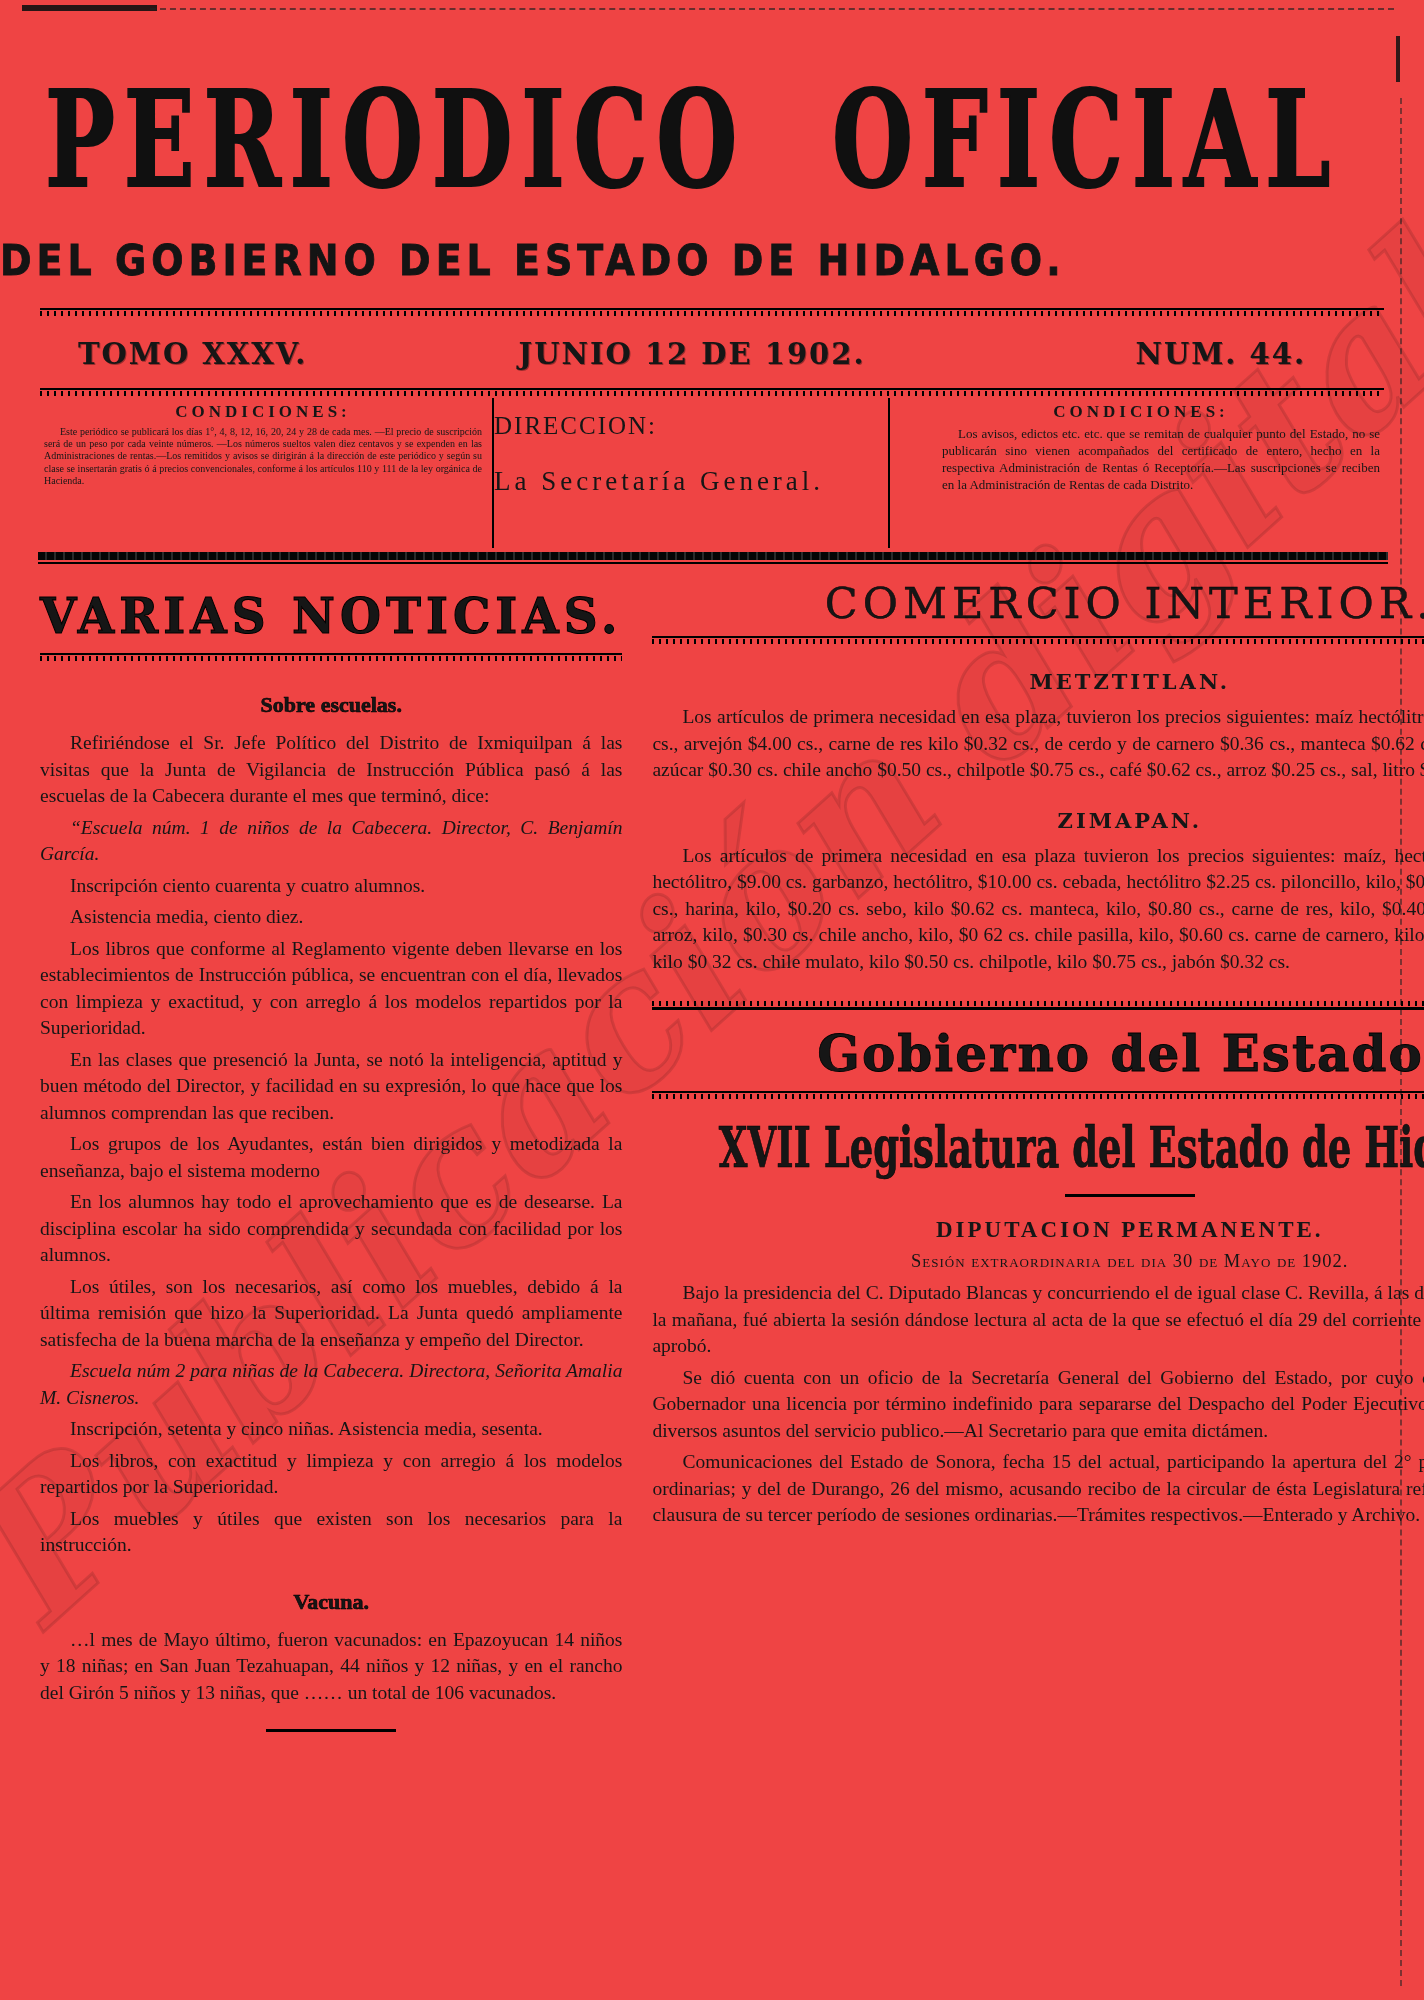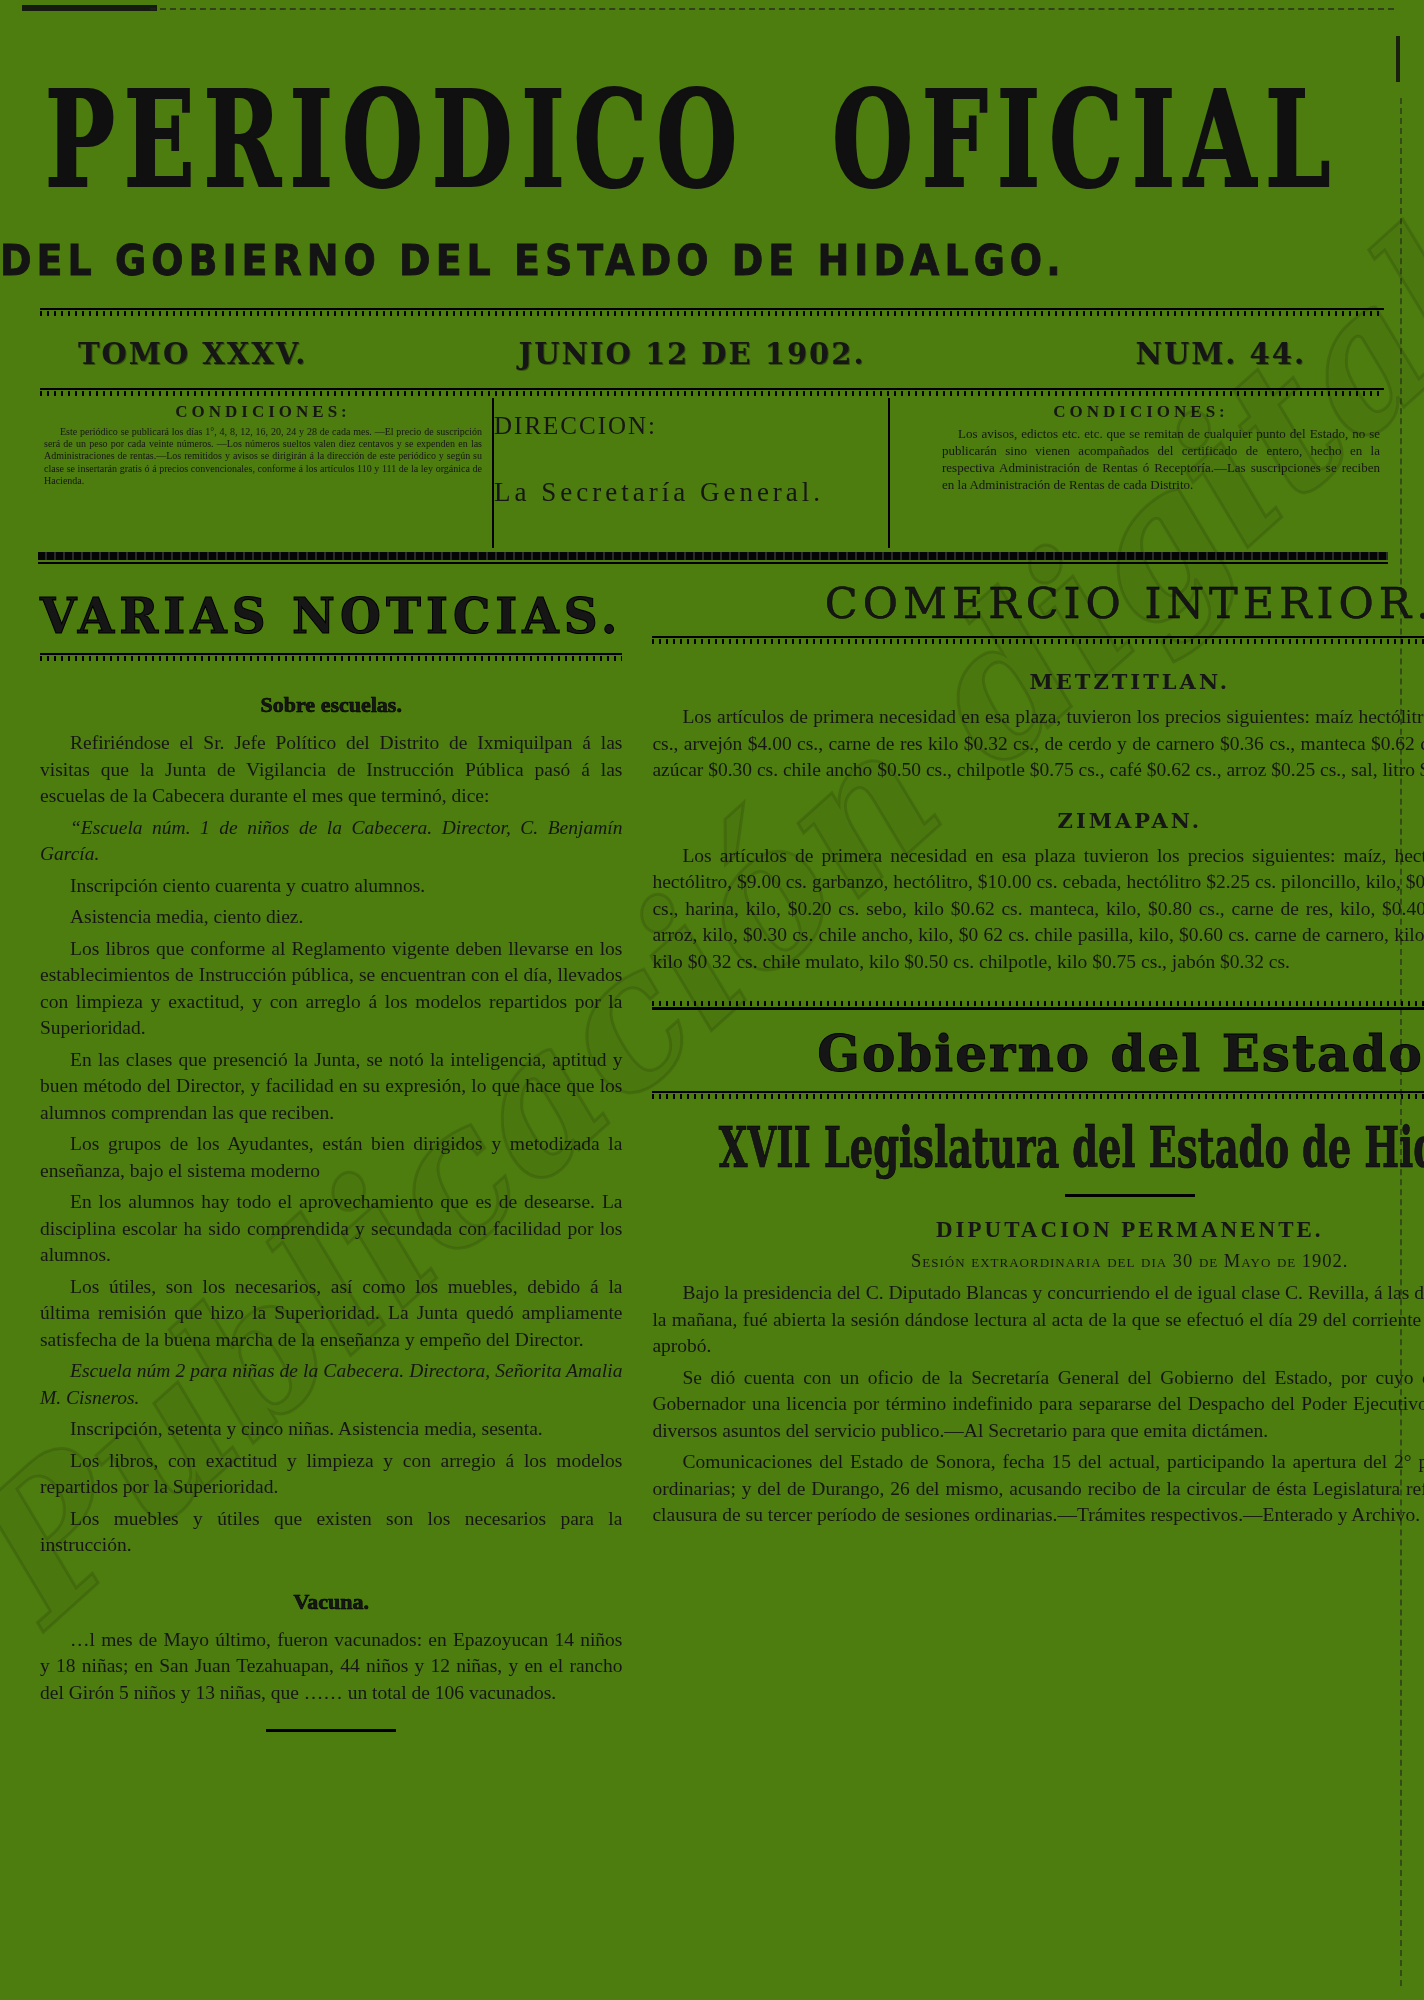--- a/index.html
+++ b/index.html
@@ -1,16 +1,16 @@
 <!DOCTYPE html>
 <html><head>
 <meta charset="utf-8">
 <style>
   html,body{margin:0;padding:0;background:#e8e8e8;}
-  .page{position:relative;width:1424px;height:2000px;background:#4d7c0f;overflow:hidden;
+  .page{position:relative;width:1424px;height:2000px;background:#ef4444;overflow:hidden;
         font-family:"Liberation Serif", serif;color:#161616;margin:0 auto;}
 
   
   .top-dash{position:absolute;top:8px;left:150px;right:30px;border-top:2px dashed #222;opacity:.65;}
   .top-dash-heavy{position:absolute;top:5px;left:22px;width:135px;height:6px;background:#111;opacity:.9;}
   .right-dash{position:absolute;right:22px;top:98px;bottom:14px;border-left:2px dashed #222;opacity:.55;}
   .right-tick{position:absolute;right:24px;top:36px;height:46px;width:4px;background:#111;opacity:.85;}
 
   
   .masthead{position:absolute;top:62px;left:0;right:40px;text-align:center;}
@@ -44,21 +44,21 @@
 
   
   .boxes{position:absolute;top:398px;left:40px;right:40px;height:150px;display:flex;}
   .hbox{box-sizing:border-box;}
   .hbox .btitle{text-align:center;font-weight:bold;letter-spacing:4px;font-size:17px;margin:2px 0 4px;}
   .hbox .btext{text-align:justify;font-size:10px;line-height:1.22;}
   .hbox .btext{text-indent:16px;}
   .box-left{width:452px;padding:2px 10px 0 4px;}
   .box-center{width:398px;border-left:2px solid #000;border-right:2px solid #000;padding-top:14px;}
   .box-center .dtitle{font-size:25px;letter-spacing:2px;}
-  .box-center .dvalue{font-size:27px;letter-spacing:4px;margin-top:37px;}
+  .box-center .dvalue{font-size:27px;letter-spacing:4px;margin-top:26px;}
   .box-right{flex:1;padding:2px 4px 0 12px;}
   .box-right .btext{font-size:13px;line-height:1.3;margin-left:40px;}
 
   
   .cols{position:absolute;top:572px;left:40px;right:34px;bottom:6px;display:flex;}
   .col-left{width:652px;padding-right:14px;box-sizing:border-box;}
   .divider{width:2px;background:#000;}
   .col-right{flex:1;padding-left:16px;box-sizing:border-box;}
 
   .col p{margin:5px 0;text-align:justify;text-indent:30px;font-size:19.5px;line-height:1.36;}

